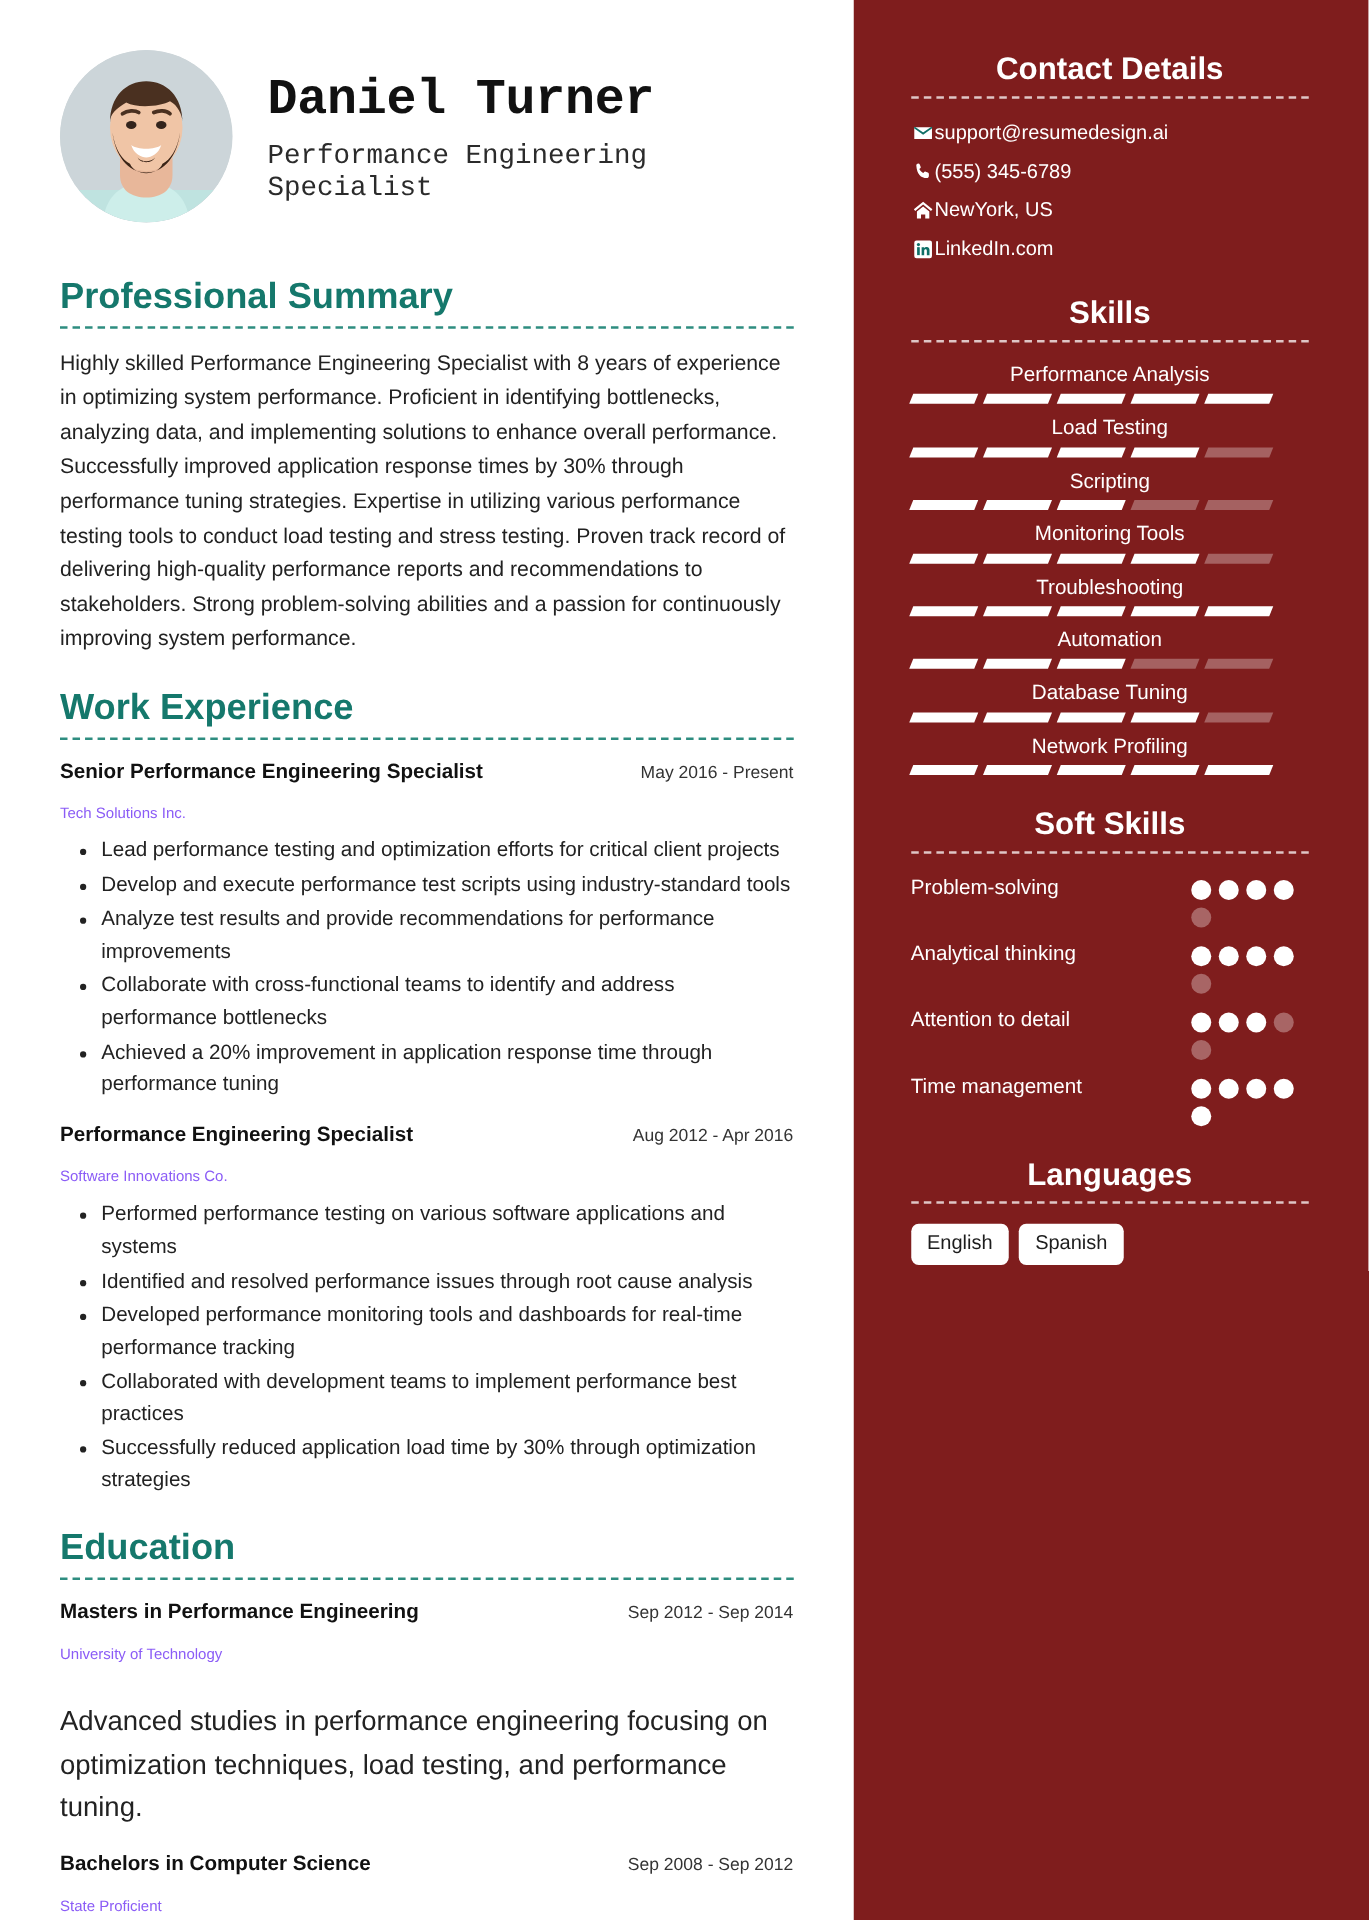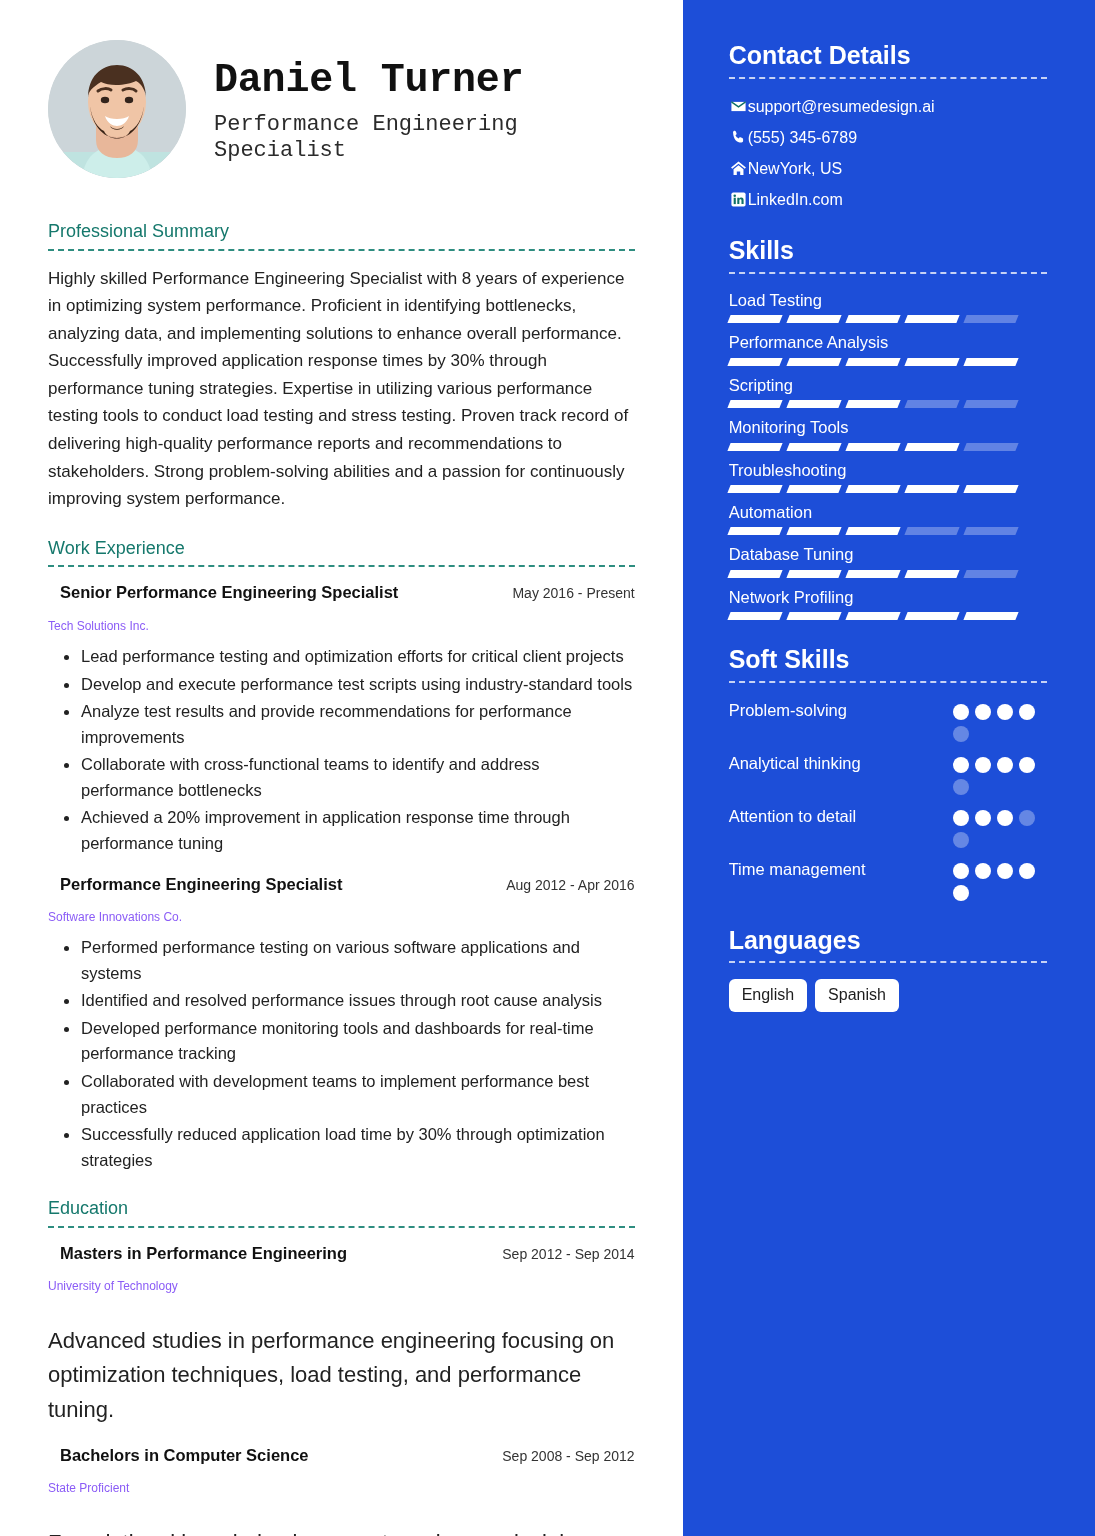--- a/index.html
+++ b/index.html
@@ -54,22 +54,22 @@
   }
   .job-title {
     font-size: 22px;
     color: #2b2b2b;
     margin-top: 8px;
     line-height: 1.2;
   }
 
   .section { margin-bottom: 26px; }
   .section-title {
-    font-size: 18px;
-    font-weight: normal;
+    font-size: 29px;
+    font-weight: bold;
     color: #15786c;
     line-height: 1.1;
     margin-bottom: 7px;
   }
   .divider {
     height: 0;
     border-top: 2px dashed #2e8d80;
     margin-bottom: 14px;
   }
 
@@ -78,21 +78,20 @@
     color: #222222;
     line-height: 1.62;
   }
 
   .entry { margin-bottom: 16px; }
   .entry-head {
     display: flex;
     align-items: baseline;
     justify-content: space-between;
     gap: 16px;
-    margin-left: 12px;
   }
   .entry-title {
     font-size: 16.5px;
     font-weight: bold;
     color: #111111;
     line-height: 1.35;
   }
   .entry-date {
     font-size: 14px;
     color: #333333;
@@ -130,23 +129,24 @@
   .entry-desc {
     font-size: 22px;
     color: #222222;
     line-height: 1.58;
     margin-top: 28px;
   }
 
   
   .sidebar {
     width: 437px;
-    background: #1d4ed8;
+    background: #7f1d1d;
     color: #ffffff;
     padding: 42px 48px 0 46px;
+    text-align: center;
   }
   .side-section { margin-bottom: 26px; }
   .side-title {
     font-size: 25px;
     font-weight: bold;
     color: #ffffff;
     line-height: 1.1;
     margin-bottom: 7px;
   }
   .side-divider {
@@ -386,37 +386,37 @@
           <span>LinkedIn.com</span>
         </li>
       </ul>
     </div>
 
     <div class="side-section">
       <div class="side-title">Skills</div>
       <div class="side-divider"></div>
       <div id="skills-host">
           <div class="skill">
+            <div class="skill-name">Performance Analysis</div>
+            <div class="skill-bar">
+              <span class="seg on"></span>
+              <span class="seg on"></span>
+              <span class="seg on"></span>
+              <span class="seg on"></span>
+              <span class="seg on"></span>
+            </div>
+          </div>
+          <div class="skill">
             <div class="skill-name">Load Testing</div>
             <div class="skill-bar">
               <span class="seg on"></span>
               <span class="seg on"></span>
               <span class="seg on"></span>
               <span class="seg on"></span>
               <span class="seg"></span>
-            </div>
-          </div>
-          <div class="skill">
-            <div class="skill-name">Performance Analysis</div>
-            <div class="skill-bar">
-              <span class="seg on"></span>
-              <span class="seg on"></span>
-              <span class="seg on"></span>
-              <span class="seg on"></span>
-              <span class="seg on"></span>
             </div>
           </div>
           <div class="skill">
             <div class="skill-name">Scripting</div>
             <div class="skill-bar">
               <span class="seg on"></span>
               <span class="seg on"></span>
               <span class="seg on"></span>
               <span class="seg"></span>
               <span class="seg"></span>

